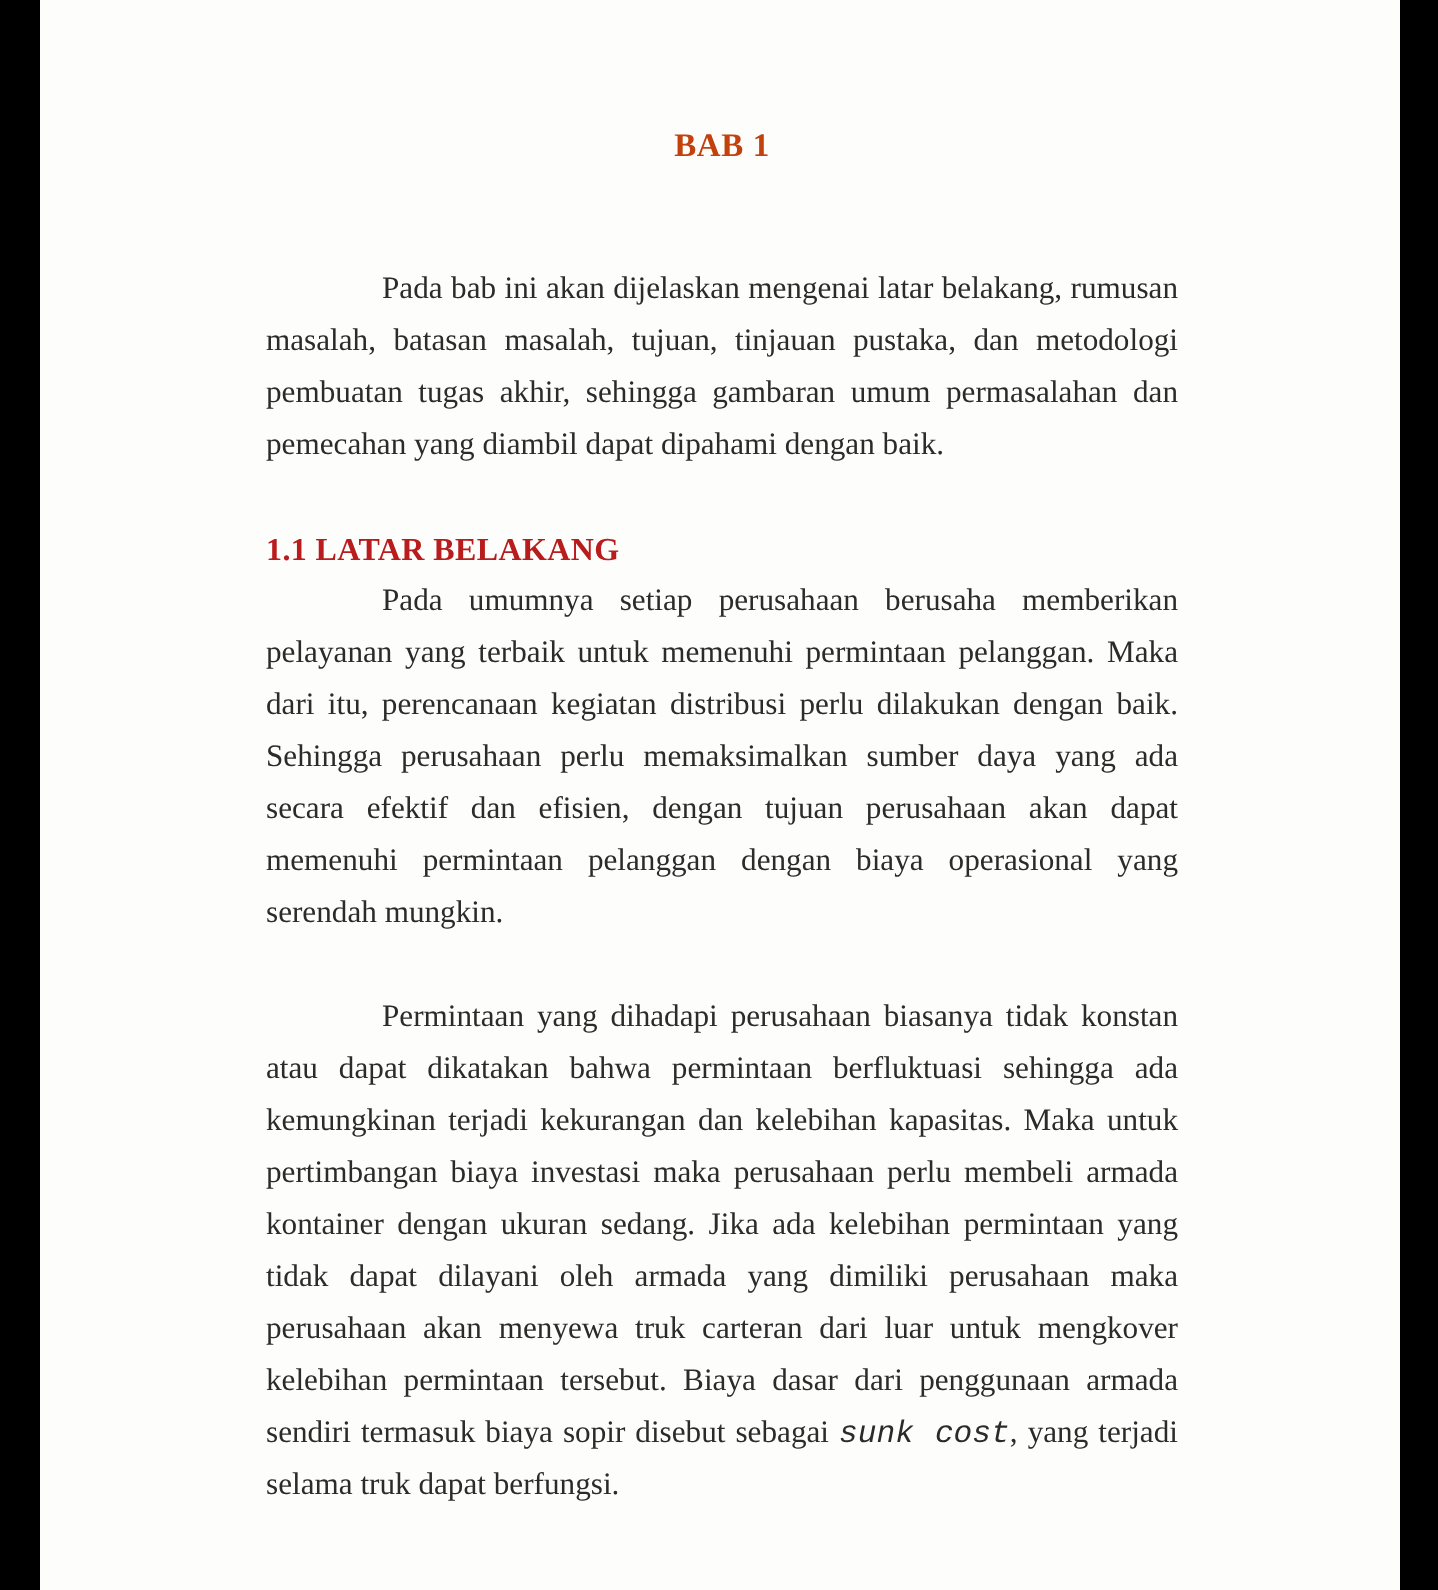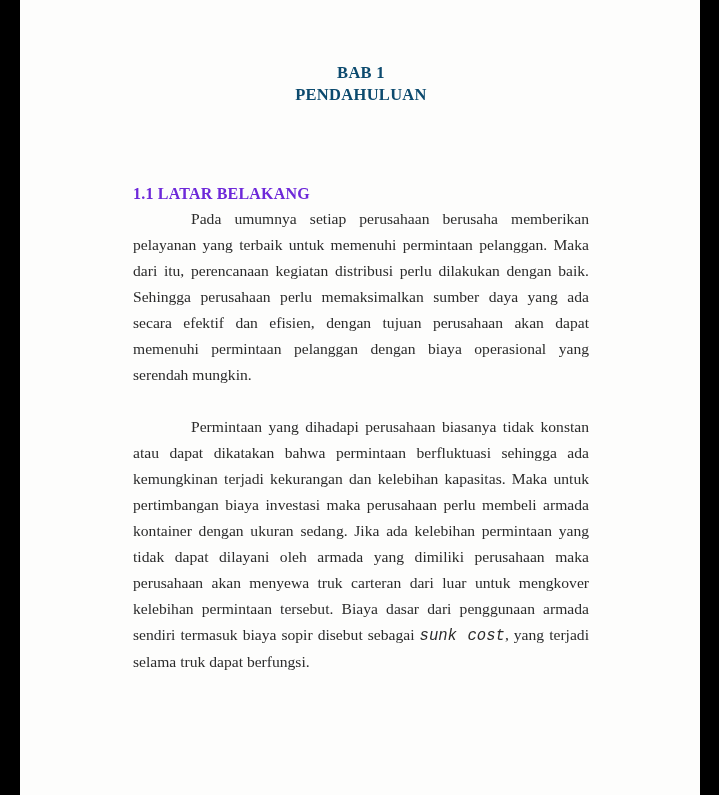--- a/index.html
+++ b/index.html
@@ -46,32 +46,32 @@
     top: 0;
     width: 456px;
   }
 
   .doc-title {
     text-align: center;
     font-weight: bold;
     font-size: 16.5px;
     line-height: 22px;
     letter-spacing: 0.3px;
-    color: #0c4a6e;
+    color: #c2410c;
     margin: 0;
   }
   .doc-title.chapter-label { padding-top: 62px; }
   .doc-title.chapter-name  { padding-top: 0px; }
 
   .section-heading {
     font-weight: bold;
     font-size: 16px;
     line-height: 24px;
     letter-spacing: 0.2px;
-    color: #6d28d9;
+    color: #b91c1c;
     margin: 0;
     text-align: left;
   }
 
   .body-paragraph {
     font-size: 15.6px;
     line-height: 26px;
     color: #2b2b2b;
     text-align: justify;
     text-justify: inter-word;
@@ -92,24 +92,24 @@
 
   <div class="letterbox left"></div>
   <div class="letterbox right"></div>
 
   <div class="page-sheet">
 
     <div class="text-column">
 
       <div class="doc-title chapter-label">BAB 1</div>
 
-      <div class="doc-title chapter-name">PENDAHULUAN</div>
 
       <div class="gap-intro"></div>
 
+      <p class="body-paragraph">Pada bab ini akan dijelaskan mengenai latar belakang, rumusan masalah, batasan masalah, tujuan, tinjauan pustaka, dan metodologi pembuatan tugas akhir, sehingga gambaran umum permasalahan dan pemecahan yang diambil dapat dipahami dengan baik.</p>
 
       <div class="gap-to-head"></div>
 
       <div class="section-heading">1.1 LATAR BELAKANG</div>
 
       <p class="body-paragraph">Pada umumnya setiap perusahaan berusaha memberikan pelayanan yang terbaik untuk memenuhi permintaan pelanggan. Maka dari itu, perencanaan kegiatan distribusi perlu dilakukan dengan baik. Sehingga perusahaan perlu memaksimalkan sumber daya yang ada secara efektif dan efisien, dengan tujuan perusahaan akan dapat memenuhi permintaan pelanggan dengan biaya operasional yang serendah mungkin.</p>
 
       <div class="gap-para"></div>
 
       <p class="body-paragraph"><span>Permintaan yang dihadapi perusahaan biasanya tidak konstan atau dapat dikatakan bahwa permintaan berfluktuasi sehingga ada kemungkinan terjadi kekurangan dan kelebihan kapasitas. Maka untuk pertimbangan biaya investasi maka perusahaan perlu membeli armada kontainer dengan ukuran sedang. Jika ada kelebihan permintaan yang tidak dapat dilayani oleh armada yang dimiliki perusahaan maka perusahaan akan menyewa truk carteran dari luar untuk mengkover kelebihan permintaan tersebut. Biaya dasar dari penggunaan armada sendiri termasuk biaya sopir disebut sebagai </span><span class="term-italic">sunk cost</span><span>, yang terjadi selama truk dapat berfungsi.</span></p>

